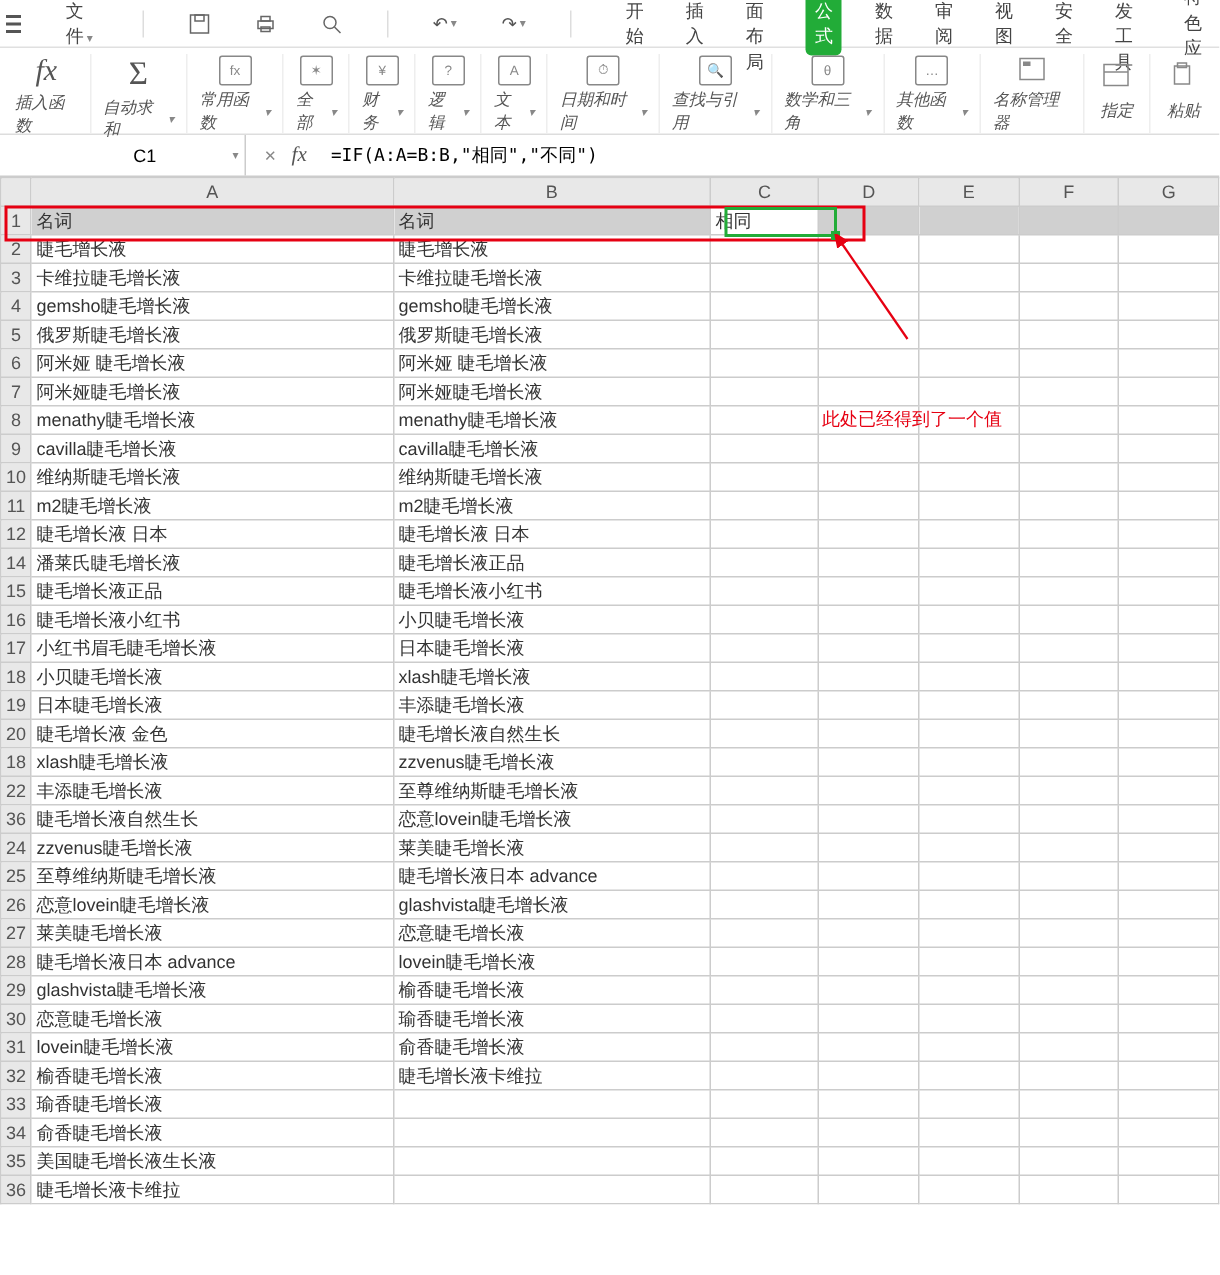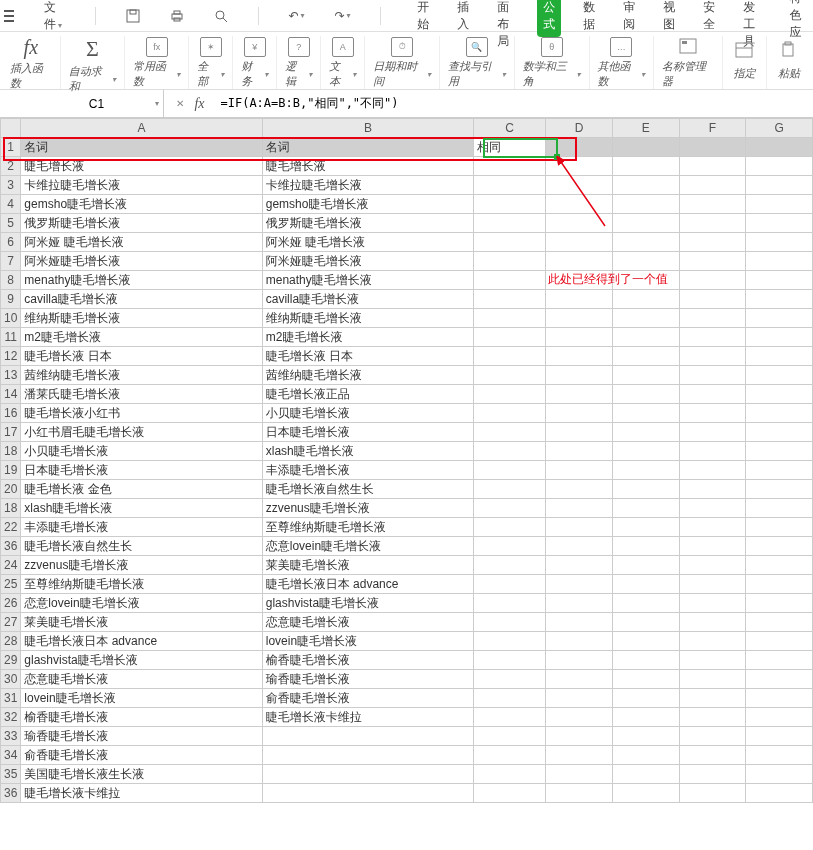--- a/index.html
+++ b/index.html
@@ -345,33 +345,33 @@
           <td class="row-hdr">12</td>
           <td class="data col-A">睫毛增长液 日本</td>
           <td class="data col-B">睫毛增长液 日本</td>
           <td class="data col-C c-cell"></td>
           <td class="data col-narrow"></td>
           <td class="data col-narrow"></td>
           <td class="data col-narrow"></td>
           <td class="data col-narrow"></td>
         </tr>
         <tr class="">
-          <td class="row-hdr">13</td>
-          <td class="data col-A">茜维纳睫毛增长液</td>
-          <td class="data col-B">茜维纳睫毛增长液</td>
-          <td class="data col-C c-cell"></td>
-          <td class="data col-narrow"></td>
-          <td class="data col-narrow"></td>
-          <td class="data col-narrow"></td>
-          <td class="data col-narrow"></td>
-        </tr>
-        <tr class="">
           <td class="row-hdr">14</td>
           <td class="data col-A">潘莱氏睫毛增长液</td>
           <td class="data col-B">睫毛增长液正品</td>
+          <td class="data col-C c-cell"></td>
+          <td class="data col-narrow"></td>
+          <td class="data col-narrow"></td>
+          <td class="data col-narrow"></td>
+          <td class="data col-narrow"></td>
+        </tr>
+        <tr class="">
+          <td class="row-hdr">15</td>
+          <td class="data col-A">睫毛增长液正品</td>
+          <td class="data col-B">睫毛增长液小红书</td>
           <td class="data col-C c-cell"></td>
           <td class="data col-narrow"></td>
           <td class="data col-narrow"></td>
           <td class="data col-narrow"></td>
           <td class="data col-narrow"></td>
         </tr>
         <tr class="">
           <td class="row-hdr">16</td>
           <td class="data col-A">睫毛增长液小红书</td>
           <td class="data col-B">小贝睫毛增长液</td>

